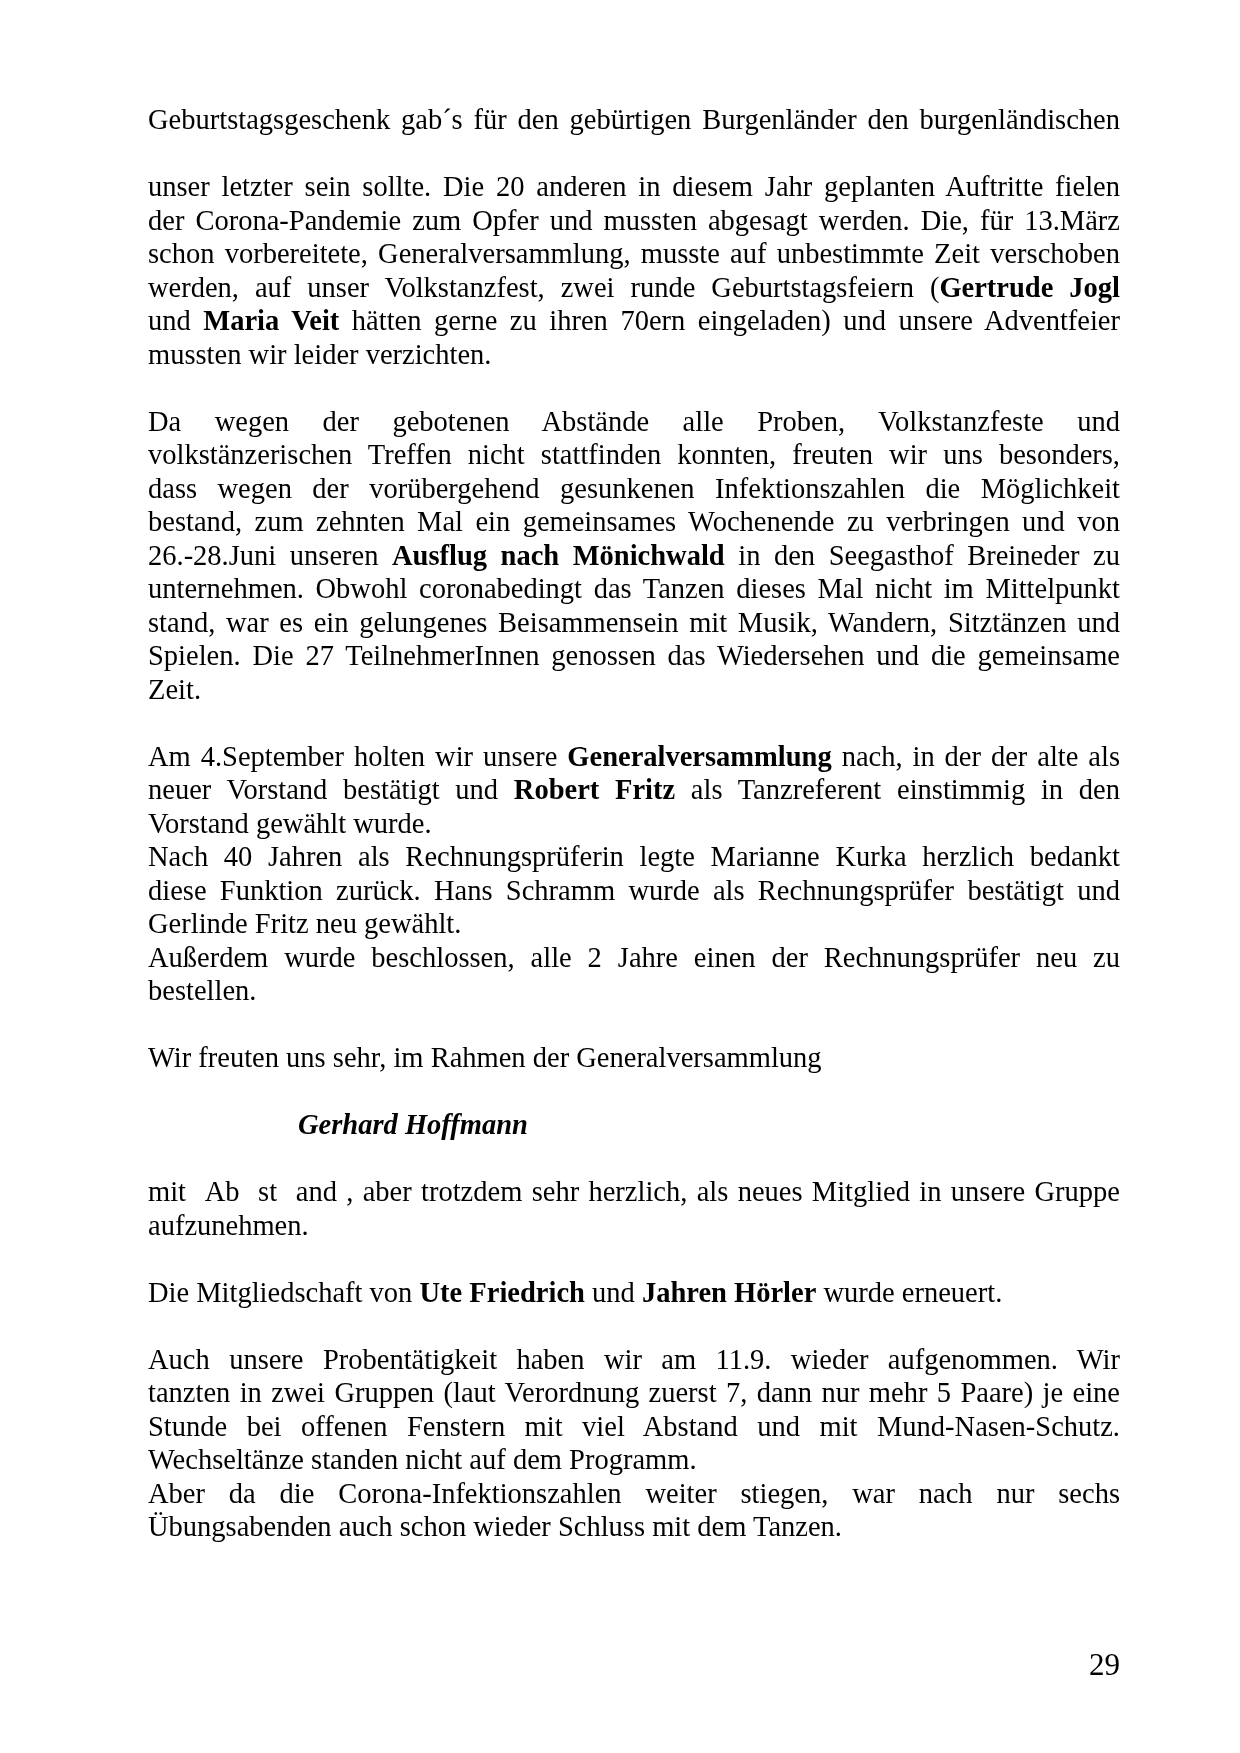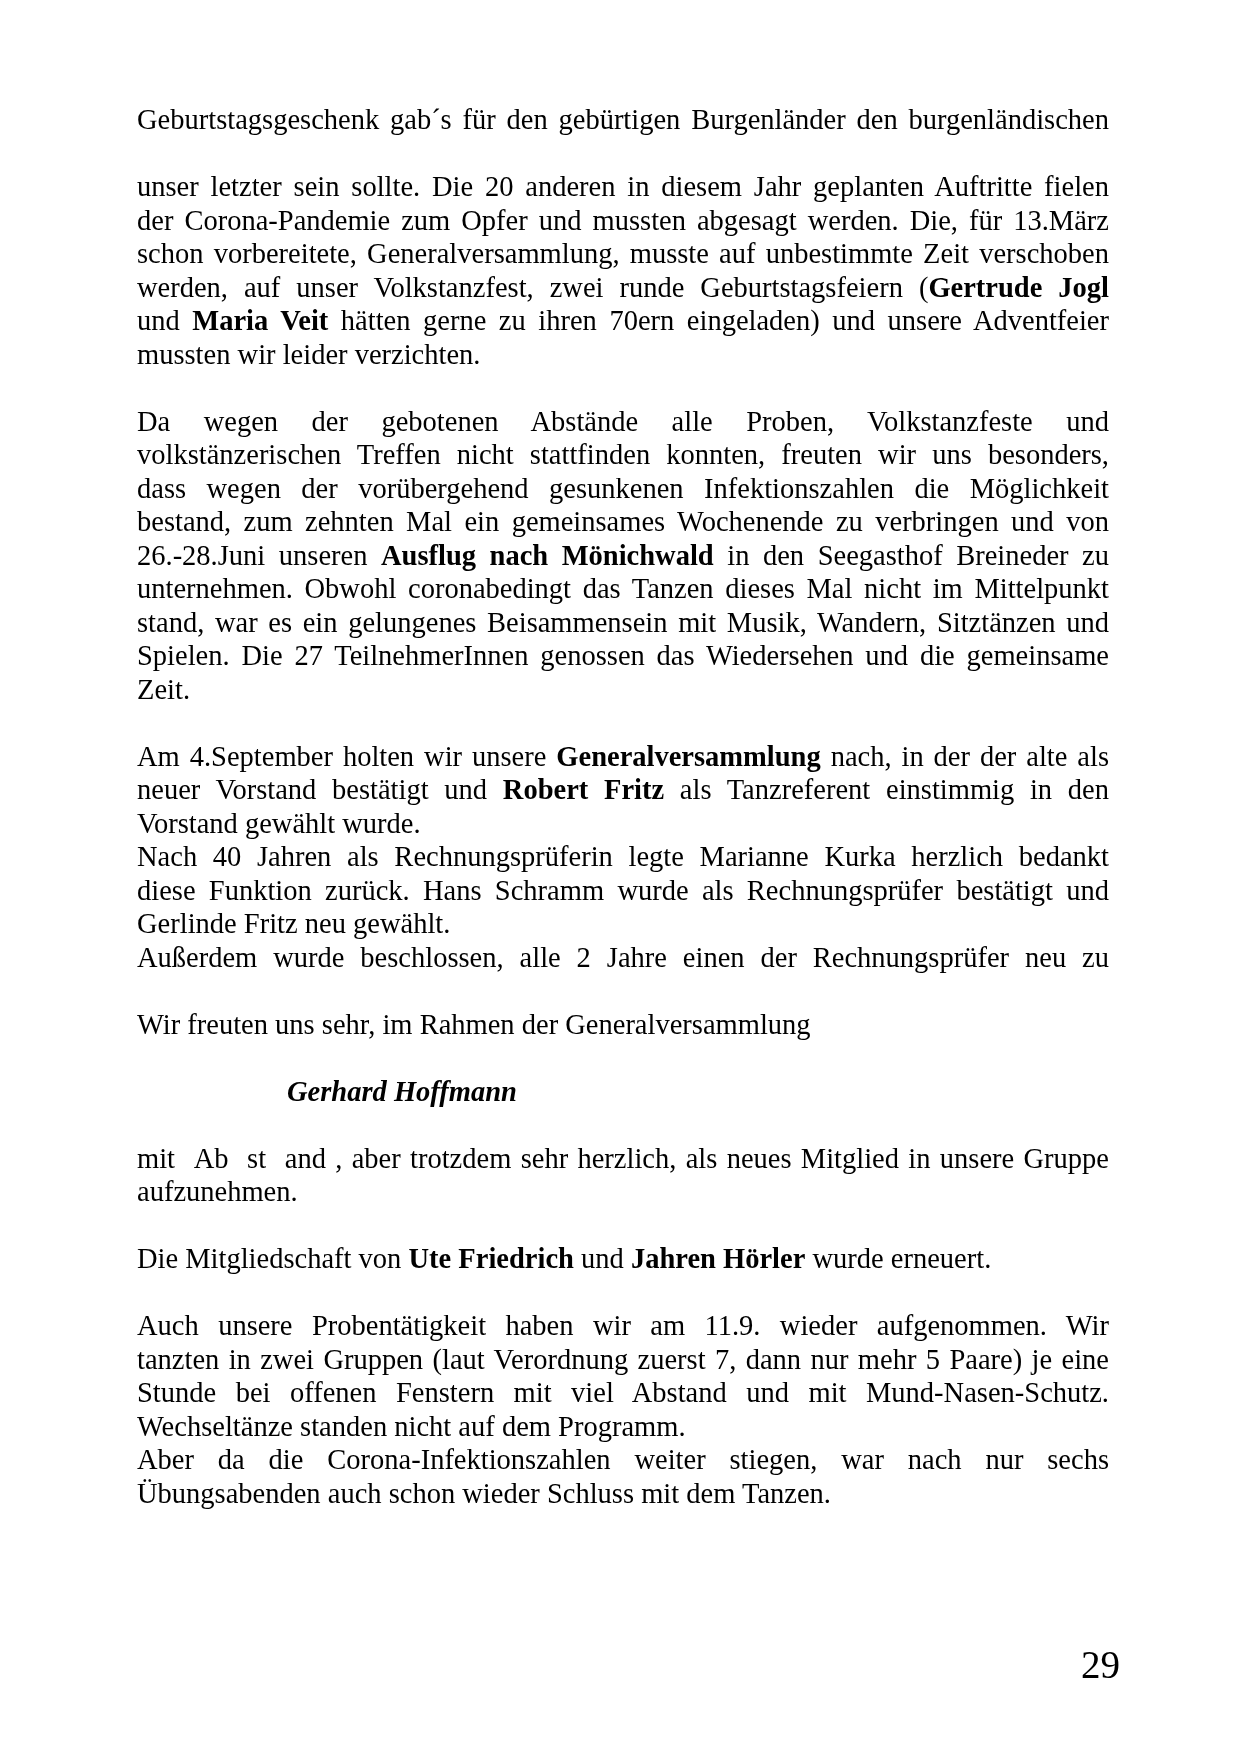--- a/index.html
+++ b/index.html
@@ -8,21 +8,21 @@
     width: 1240px;
     height: 1753px;
     background: #ffffff;
     position: relative;
     font-family: "Liberation Serif", "DejaVu Serif", serif;
     color: #000000;
     overflow: hidden;
   }
   .text-block {
     position: absolute;
-    left: 137px;
+    left: 148px;
     top: 103px;
     width: 972px;
   }
   .para { margin-bottom: 33.5px; }
   .para:last-child { margin-bottom: 0; }
   .line {
     font-size: 28.5px;
     line-height: 33.5px;
     height: 33.5px;
     overflow: visible;
@@ -32,21 +32,21 @@
     text-align: justify;
     text-align-last: justify;
   }
   .b { font-weight: bold; }
   .page-number {
     position: absolute;
     left: 148px;
     top: 1648px;
     width: 972px;
     text-align: right;
-    font-size: 39px;
+    font-size: 31px;
     line-height: 33.5px;
   }
 </style>
 </head>
 <body>
 
 <div class="text-block">
     <div class="para">
       <div class="line just"><span>Geburtstagsgeschenk gab´s für den gebürtigen Burgenländer den burgenländischen</span></div>
     </div>
@@ -70,20 +70,21 @@
       <div class="line"><span>Zeit.</span></div>
     </div>
     <div class="para">
       <div class="line just"><span>Am 4.September holten wir unsere </span><span class="b">Generalversammlung</span><span> nach, in der der alte als</span></div>
       <div class="line just"><span>neuer Vorstand bestätigt und </span><span class="b">Robert Fritz</span><span> als Tanzreferent einstimmig in den</span></div>
       <div class="line"><span>Vorstand gewählt wurde.</span></div>
       <div class="line just"><span>Nach 40 Jahren als Rechnungsprüferin legte Marianne Kurka herzlich bedankt</span></div>
       <div class="line just"><span>diese Funktion zurück. Hans Schramm wurde als Rechnungsprüfer bestätigt und</span></div>
       <div class="line"><span>Gerlinde Fritz neu gewählt.</span></div>
       <div class="line just"><span>Außerdem wurde beschlossen, alle 2 Jahre einen der Rechnungsprüfer neu zu</span></div>
+      <div class="line"><span>bestellen.</span></div>
     </div>
     <div class="para">
       <div class="line"><span>Wir freuten uns sehr, im Rahmen der Generalversammlung</span></div>
     </div>
     <div class="para" style="padding-left: 150px; font-style: italic;">
       <div class="line"><span class="b">Gerhard Hoffmann</span></div>
     </div>
     <div class="para">
       <div class="line just"><span>mit &nbsp;Ab &nbsp;st &nbsp;and , aber trotzdem sehr herzlich, als neues Mitglied in unsere Gruppe</span></div>
       <div class="line"><span>aufzunehmen.</span></div>

